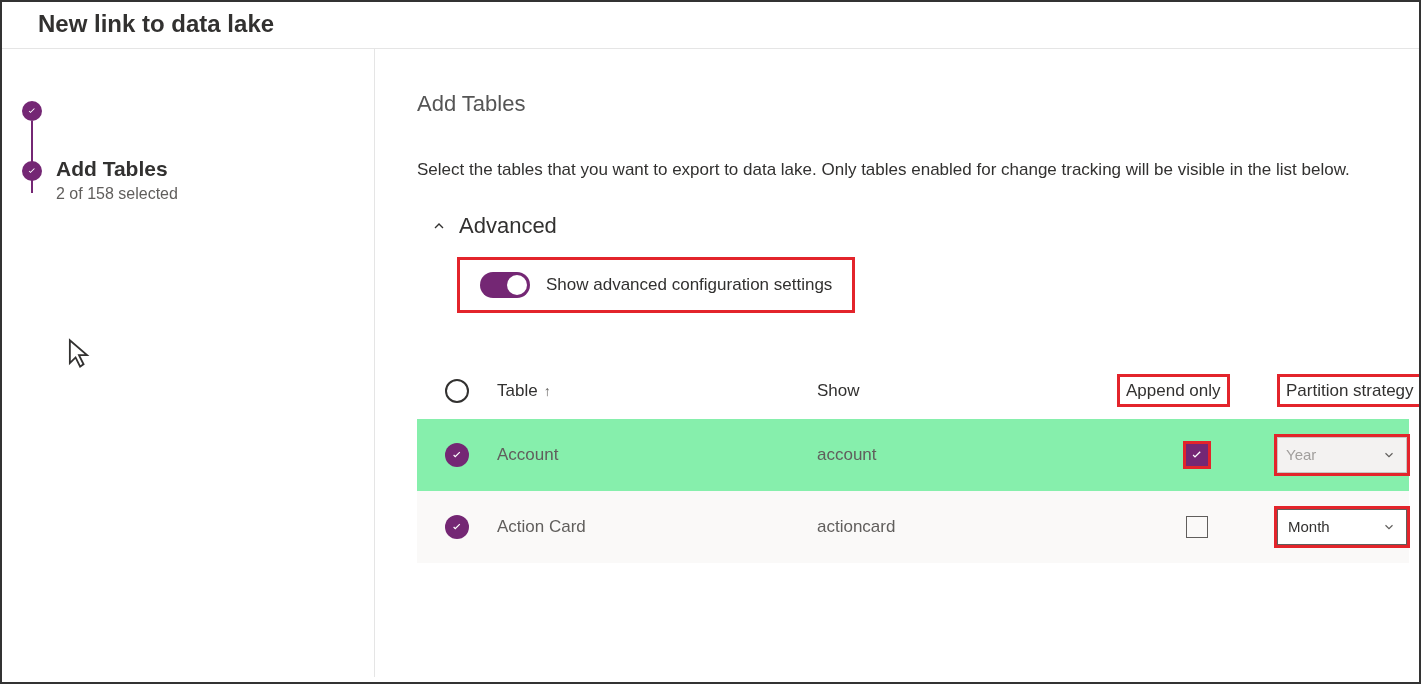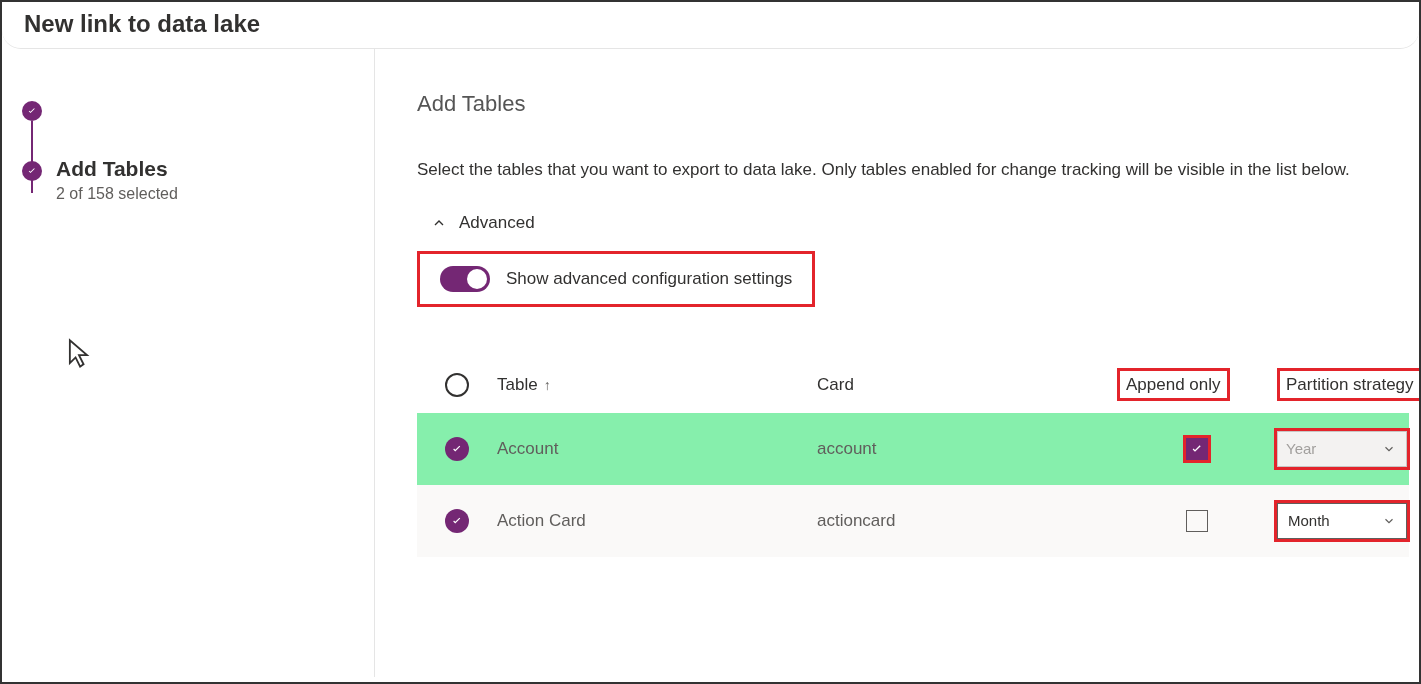--- a/index.html
+++ b/index.html
@@ -9,23 +9,22 @@
     color: #323130;
     background: #fff;
     width: 1421px;
     height: 684px;
     border: 2px solid #333;
     overflow: hidden;
   }
   .page-title {
     font-size: 24px;
     font-weight: 600;
-    padding: 8px 22px 10px;
+    padding: 8px 36px 10px;
     border-bottom: 1px solid #e5e5e5;
-    border-radius: 19px;
   }
   .layout {
     display: flex;
     height: calc(100% - 52px);
   }
   .sidebar {
     width: 375px;
     padding: 48px 20px 20px 20px;
     border-right: 1px solid #e5e5e5;
   }
@@ -63,33 +62,34 @@
     pointer-events: none;
   }
   .main {
     flex: 1;
     padding: 42px 10px 0 42px;
   }
   .main-title { font-size: 22px; color: #555; font-weight: 400; margin-bottom: 10px;}
   .main-desc { font-size: 17px; color: #323130; line-height: 1.5; margin-bottom: 30px; max-width: 980px; margin-top: 40px;}
   .adv-row {
     display: flex; align-items: center; gap: 12px;
-    font-size: 17px;
+    font-size: 22px;
     margin-left: 14px;
     margin-bottom: 18px;
     cursor: pointer;
   }
   .chev-up {
     width: 16px; height: 16px;
   }
   .toggle-row {
     display: inline-flex;
     align-items: center;
     gap: 16px;
     padding: 12px 20px;
+    margin-left: 40px;
     border: 3px solid #e3242b;
   }
   .toggle {
     width: 50px; height: 26px;
     border-radius: 13px;
     background: #742774;
     position: relative;
     cursor: pointer;
   }
   .toggle .knob {
@@ -243,21 +243,21 @@
     
     <div class="table">
       <div class="thead">
         <div class="th-checkbox">
           <div class="all-circle"></div>
         </div>
         <div class="th-label">
           <span>Table</span>
           <span class="sort-arrow">↑</span>
         </div>
-        <div>Card</div>
+        <div>Show</div>
         <div><span class="th-append">Append only</span></div>
         <div><span class="th-part">Partition strategy</span></div>
       </div>
 
       <div class="trow">
         <div class="row-sel">
           <div class="check-circle">
             <svg viewBox="0 0 24 24">
                 <path d="M9 16.2l-3.5-3.5 1.4-1.4L9 13.4l7.1-7.1 1.4 1.4z"></path>
               </svg>

